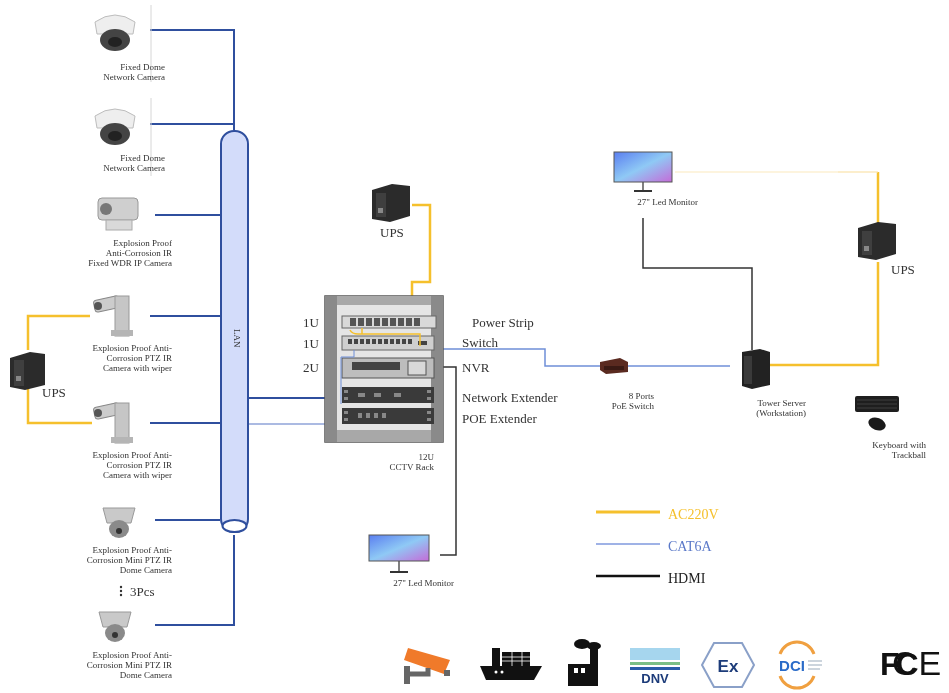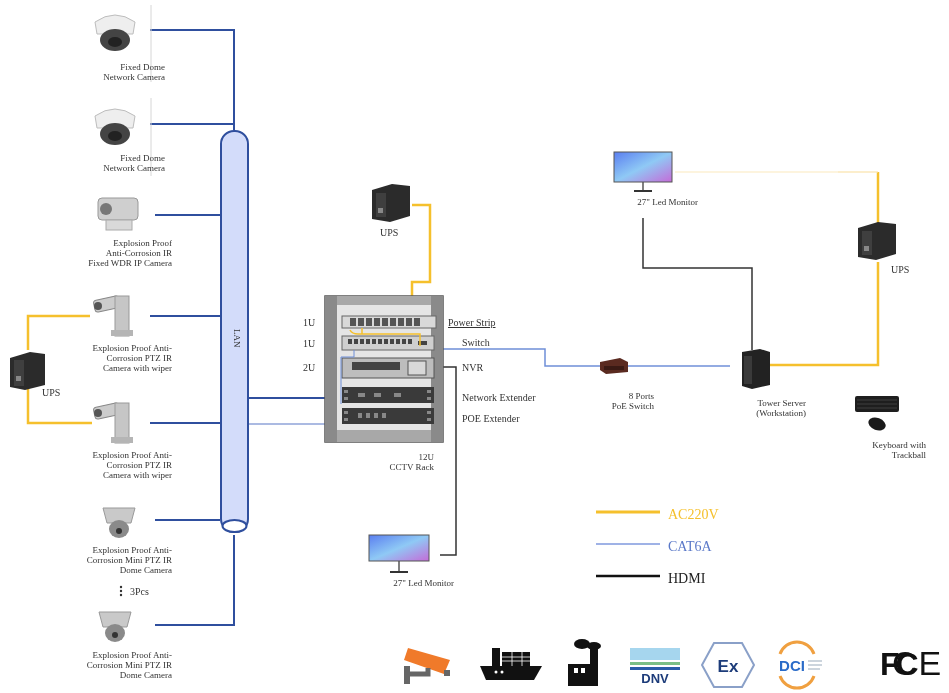--- a/index.html
+++ b/index.html
@@ -1,20 +1,20 @@
 <!DOCTYPE html>
 <html><head>
 <meta charset="utf-8">
 <style>
   html, body { margin:0; padding:0; background:#ffffff; }
   body { width:949px; height:693px; position:relative; overflow:hidden;
          font-family:"Liberation Serif","DejaVu Serif",serif; color:#2a2a3a; }
   svg#diagram { position:absolute; left:0; top:0; }
   .lbl { position:absolute; font-size:9px; line-height:10px; text-align:right; color:#333; white-space:pre-line; }
-  .lbl-l { position:absolute; font-size:10px; line-height:10px; color:#333; white-space:nowrap; }
+  .lbl-l { position:absolute; font-size:13px; line-height:10px; color:#333; white-space:nowrap; }
   .leg { position:absolute; font-size:14px; }
   .logo { position:absolute; }
 </style>
 </head>
 <body>
 
 <svg id="diagram" width="949" height="693" viewBox="0 0 949 693">
 
   <g stroke="#2f4f9e" stroke-width="2" fill="none">
     <polyline points="150,30 234,30 234,130"></polyline>
@@ -253,21 +253,21 @@
 Dome Camera</div>
 
 <div class="lbl-l" style="left:42px;top:388px;">UPS</div>
 <div class="lbl-l" style="left:380px;top:228px;">UPS</div>
 <div class="lbl-l" style="left:891px;top:265px;">UPS</div>
 
 <div class="lbl-l" style="left:303px;top:318px;">1U</div>
 <div class="lbl-l" style="left:303px;top:339px;">1U</div>
 <div class="lbl-l" style="left:303px;top:363px;">2U</div>
 
-<div class="lbl-l" style="left:448px;top:318px;text-decoration:underline;">Power Strip</div>
+<div class="lbl-l" style="left:472px;top:318px;">Power Strip</div>
 <div class="lbl-l" style="left:462px;top:338px;">Switch</div>
 <div class="lbl-l" style="left:462px;top:363px;">NVR</div>
 <div class="lbl-l" style="left:462px;top:393px;">Network Extender</div>
 <div class="lbl-l" style="left:462px;top:414px;">POE Extender</div>
 
 <div class="lbl" style="left:334px;top:452px;width:100px;">12U
 CCTV Rack</div>
 
 <div class="lbl" style="left:344px;top:578px;width:110px;">27" Led Monitor</div>
 <div class="lbl" style="left:588px;top:197px;width:110px;">27" Led Monitor</div>

